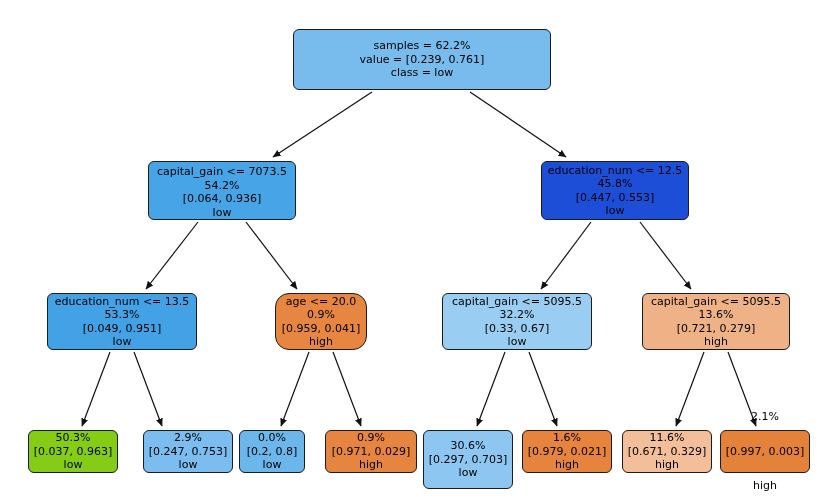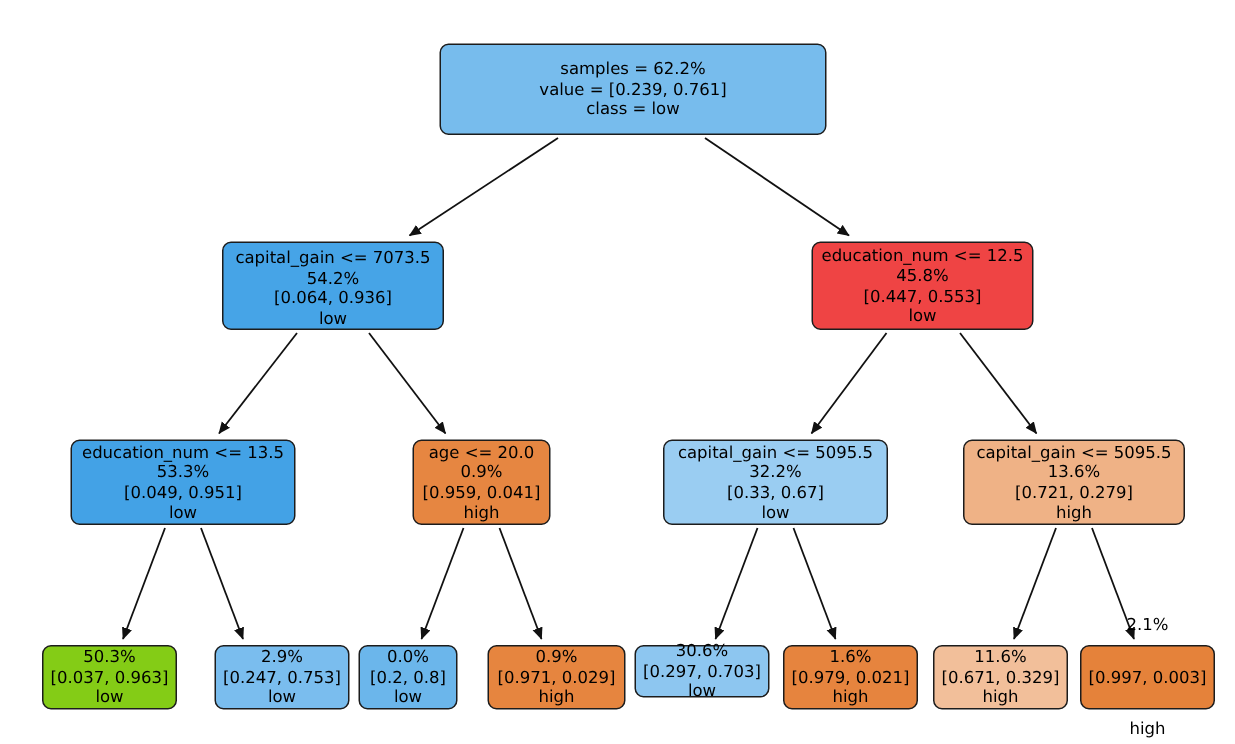--- a/index.html
+++ b/index.html
@@ -76,34 +76,34 @@
     <span class="line">value = [0.239, 0.761]</span>
     <span class="line">class = low</span>
   </div>
 
   <div class="tree-node" style="left: 148px; top: 161px; width: 148px; height: 59px; background: rgb(70, 164, 231); justify-content: flex-end;">
     <span class="line">capital_gain &lt;= 7073.5</span>
     <span class="line">54.2%</span>
     <span class="line">[0.064, 0.936]</span>
     <span class="line">low</span>
   </div>
-  <div class="tree-node" style="left: 541px; top: 161px; width: 148px; height: 59px; background: #ef4444;">
+  <div class="tree-node" style="left: 541px; top: 161px; width: 148px; height: 59px; background: #1d4ed8;">
     <span class="line">education_num &lt;= 12.5</span>
     <span class="line">45.8%</span>
     <span class="line">[0.447, 0.553]</span>
     <span class="line">low</span>
   </div>
 
   <div class="tree-node" style="left: 47px; top: 293px; width: 150px; height: 57px; background: rgb(67, 162, 230);">
     <span class="line">education_num &lt;= 13.5</span>
     <span class="line">53.3%</span>
     <span class="line">[0.049, 0.951]</span>
     <span class="line">low</span>
   </div>
-  <div class="tree-node" style="left: 275px; top: 293px; width: 92px; height: 57px; background: rgb(230, 134, 65);">
+  <div class="tree-node" style="left: 275px; top: 293px; width: 92px; height: 57px; background: rgb(230, 134, 65); border-radius: 14px;">
     <span class="line">age &lt;= 20.0</span>
     <span class="line">0.9%</span>
     <span class="line">[0.959, 0.041]</span>
     <span class="line">high</span>
   </div>
   <div class="tree-node" style="left: 442px; top: 293px; width: 150px; height: 57px; background: rgb(154, 205, 242);">
     <span class="line">capital_gain &lt;= 5095.5</span>
     <span class="line">32.2%</span>
     <span class="line">[0.33, 0.67]</span>
     <span class="line">low</span>
@@ -128,21 +128,21 @@
   <div class="tree-node" style="left: 239px; top: 430px; width: 66px; height: 43px; background: rgb(107, 182, 235);">
     <span class="line">0.0%</span>
     <span class="line">[0.2, 0.8]</span>
     <span class="line">low</span>
   </div>
   <div class="tree-node" style="left: 325px; top: 430px; width: 92px; height: 43px; background: rgb(230, 133, 63);">
     <span class="line">0.9%</span>
     <span class="line">[0.971, 0.029]</span>
     <span class="line">high</span>
   </div>
-  <div class="tree-node" style="left: 423px; top: 430px; width: 90px; height: 35px; background: rgb(141, 198, 240);">
+  <div class="tree-node" style="left: 423px; top: 430px; width: 90px; height: 59px; background: rgb(141, 198, 240);">
     <span class="line">30.6%</span>
     <span class="line">[0.297, 0.703]</span>
     <span class="line">low</span>
   </div>
   <div class="tree-node" style="left: 522px; top: 430px; width: 90px; height: 43px; background: rgb(230, 132, 62);">
     <span class="line">1.6%</span>
     <span class="line">[0.979, 0.021]</span>
     <span class="line">high</span>
   </div>
   <div class="tree-node" style="left: 622px; top: 430px; width: 90px; height: 43px; background: rgb(242, 191, 154);">

